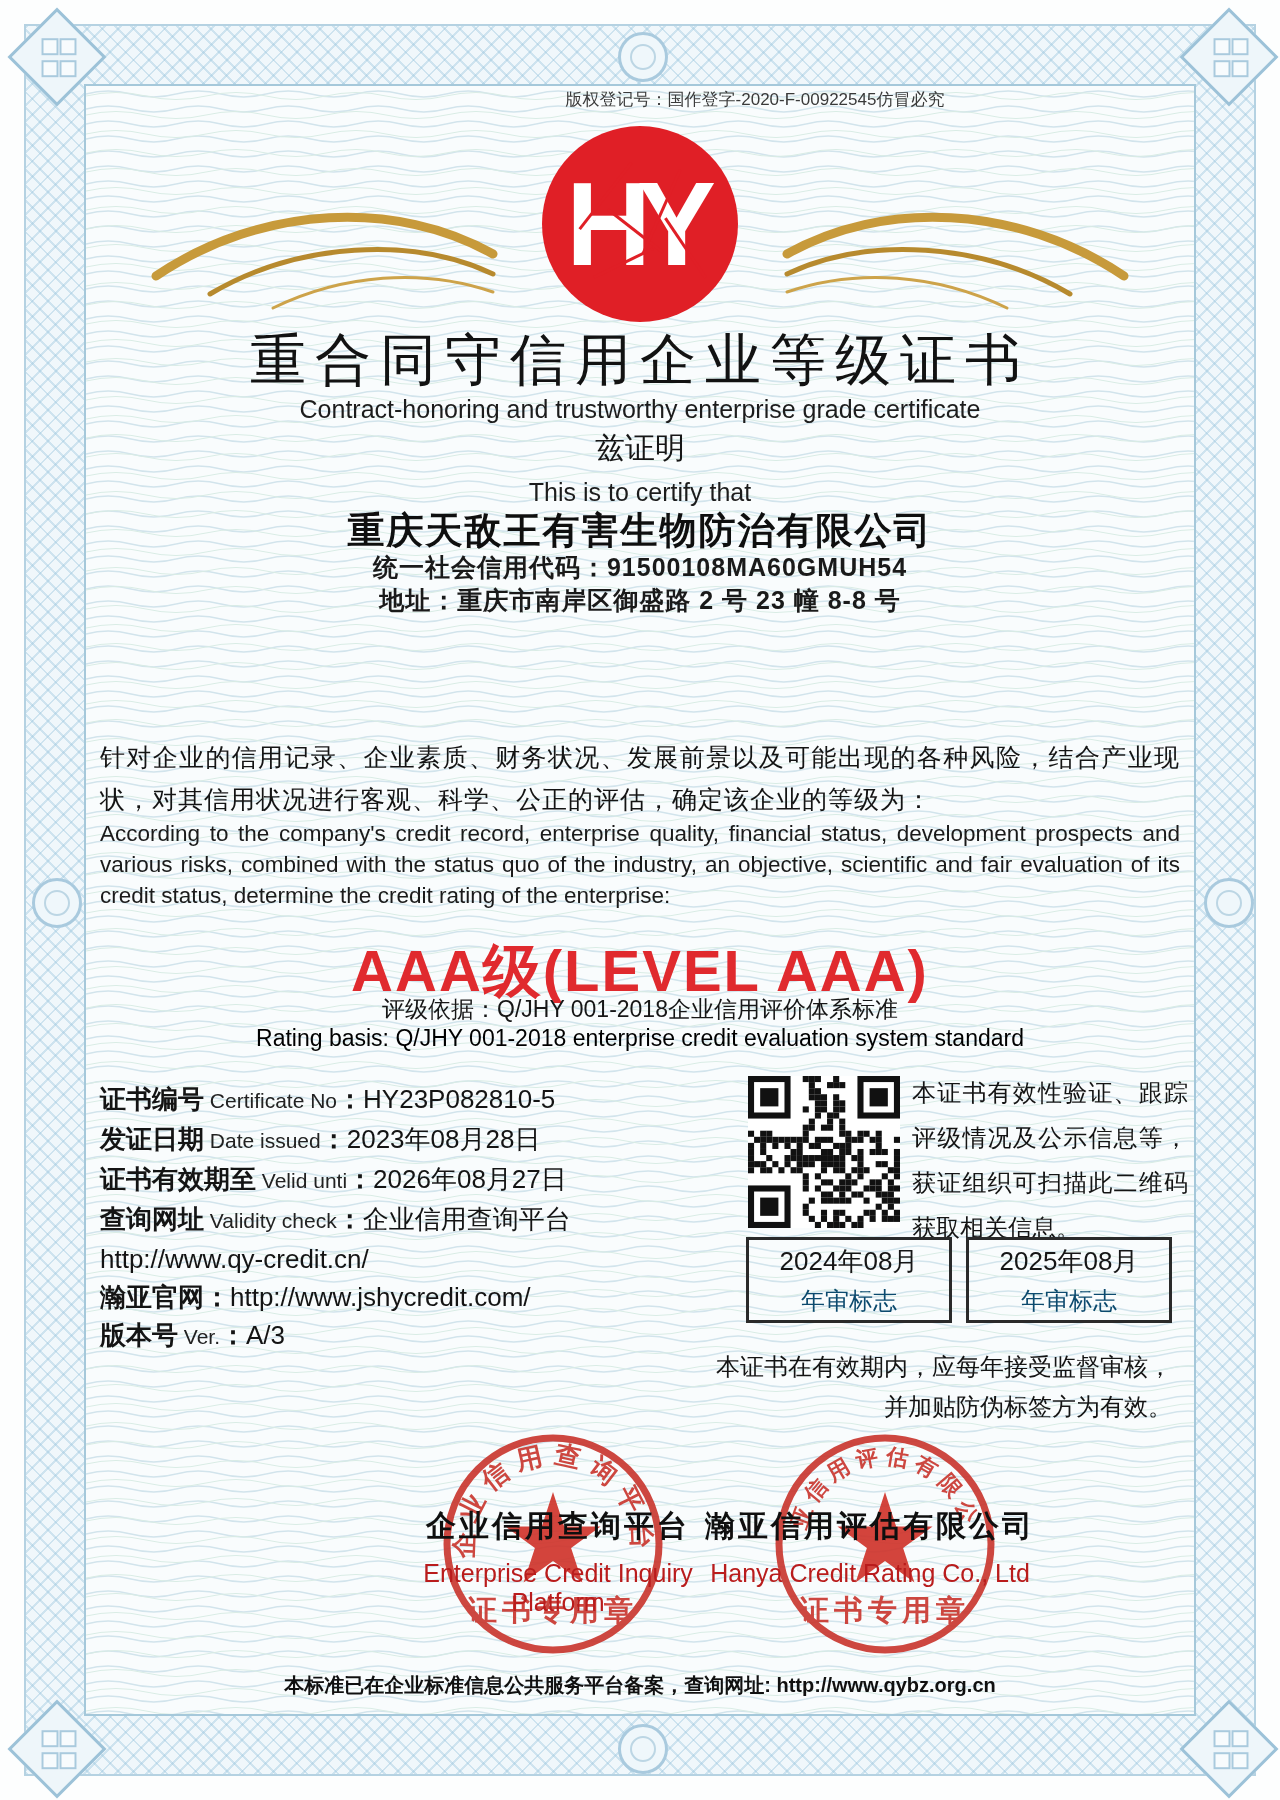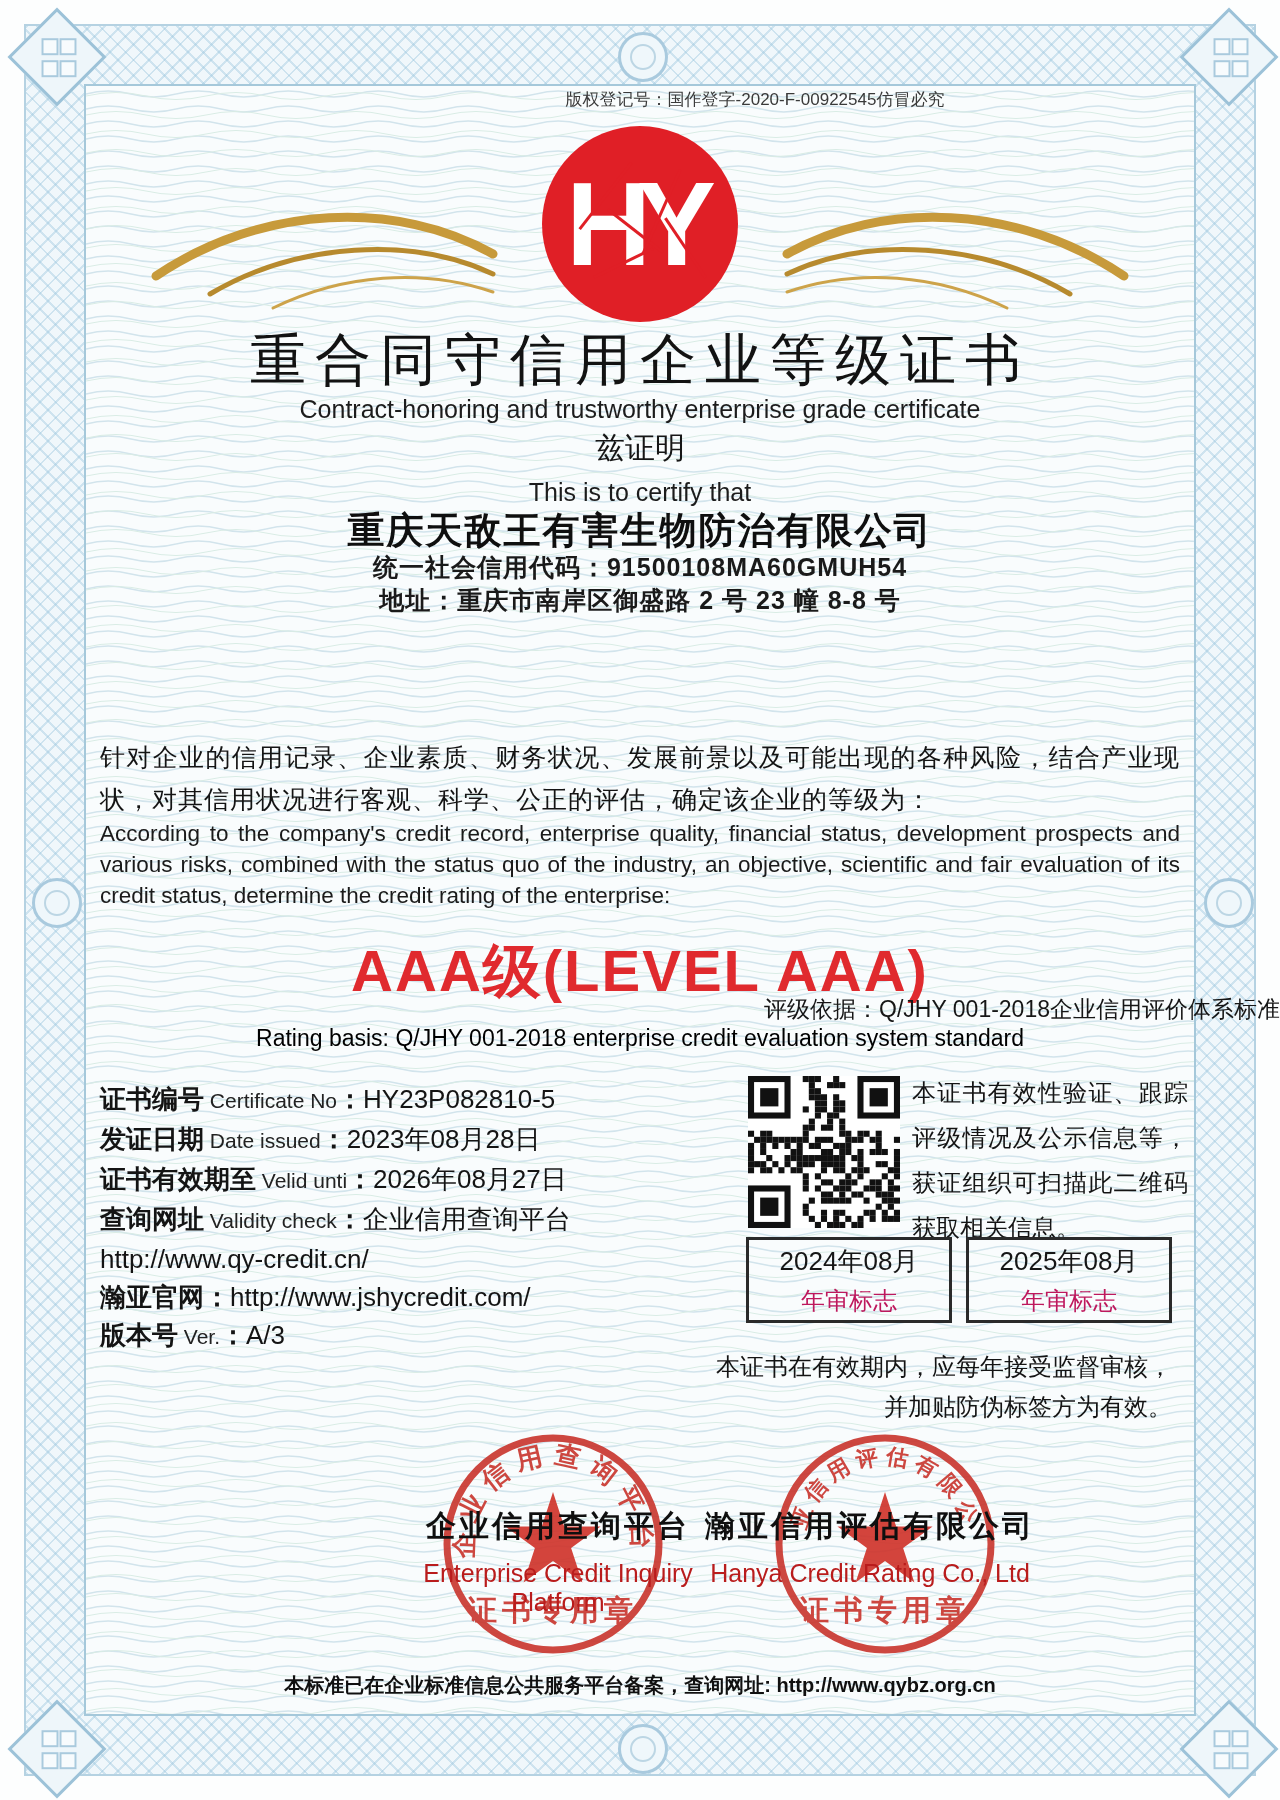--- a/index.html
+++ b/index.html
@@ -40,37 +40,37 @@
   .certify-en{top:478px;font-size:25px;color:#1c1c1c;}
   .company{top:506px;font-size:37px;font-weight:bold;color:#0f0f0f;letter-spacing:2px;}
   .code-line,.addr-line{font-size:25px;font-weight:bold;color:#1a1a1a;letter-spacing:1px;}
   .code-line{top:551px;}
   .addr-line{top:584px;}
 
   .stmt-zh{left:100px;width:1080px;top:736px;font-size:25px;color:#141414;line-height:42px;text-align:justify;letter-spacing:1px;}
   .stmt-en{left:100px;width:1080px;top:818px;font-size:22.5px;color:#1a1a1a;line-height:31px;text-align:justify;}
 
   .aaa{top:898px;font-size:58px;font-weight:bold;color:#e02a2e;letter-spacing:2px;margin-top:35px;}
-  .basis-zh{top:994px;font-size:23px;color:#161616;text-align:right;}
+  .basis-zh{top:994px;font-size:23px;color:#161616;}
   .basis-en{top:1025px;font-size:23px;color:#000000;}
 
   .details{left:100px;top:1080px;width:560px;}
   .detail-row{font-size:26px;color:#141414;line-height:38px;white-space:nowrap;}
   .d-zh{font-weight:bold;}
   .d-en{font-size:21px;color:#222;}
   .d-val{font-weight:normal;}
 
   .qr{left:748px;top:1076px;width:152px;height:152px;background:#fff;}
   .qr-note{left:912px;top:1070px;width:276px;font-size:24px;color:#141414;line-height:45px;text-align:justify;}
 
   .audit-boxes{left:746px;top:1237px;display:flex;gap:14px;}
   .audit-box{width:200px;height:80px;border:3px solid #2a2a2a;display:flex;flex-direction:column;
     align-items:center;justify-content:center;gap:6px;background:transparent;}
   .audit-period{font-size:26px;color:#161616;}
-  .audit-label{font-size:24px;color:#be185d;}
+  .audit-label{font-size:24px;color:#0c4a6e;}
 
   .supervision{left:648px;top:1347px;width:524px;text-align:right;font-size:24px;color:#141414;line-height:40px;}
 
   .seal{position:absolute;width:240px;height:240px;opacity:.9;}
   .seal-left{left:433px;top:1424px;}
   .seal-right{left:765px;top:1424px;}
   .issuer{position:absolute;width:340px;text-align:center;}
   .issuer-left{left:388px;top:1506px;}
   .issuer-right{left:700px;top:1506px;}
   .issuer-zh{font-size:30px;font-weight:bold;color:#0f0f0f;letter-spacing:3px;}

